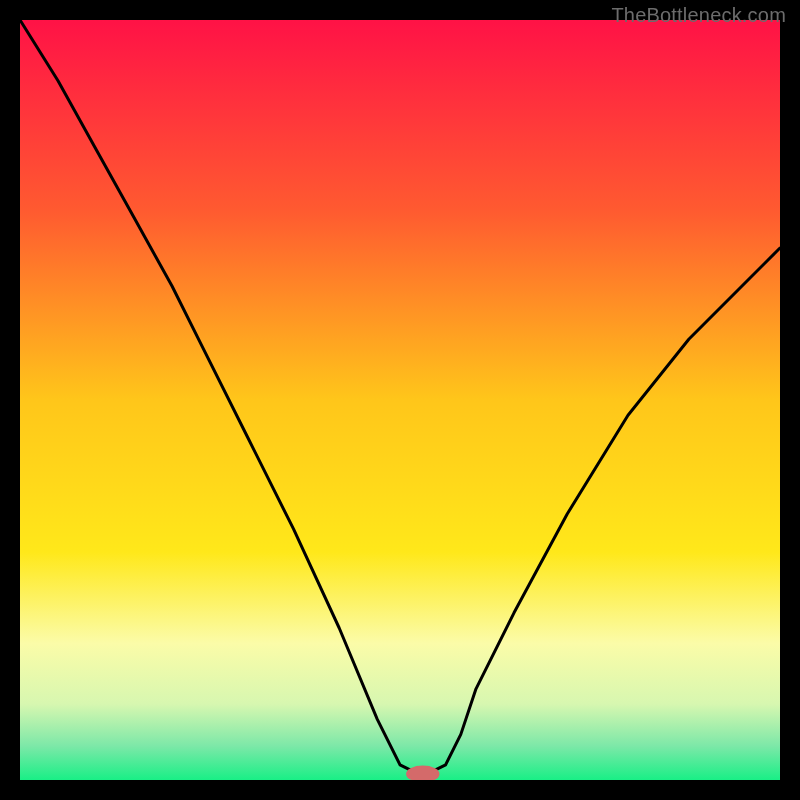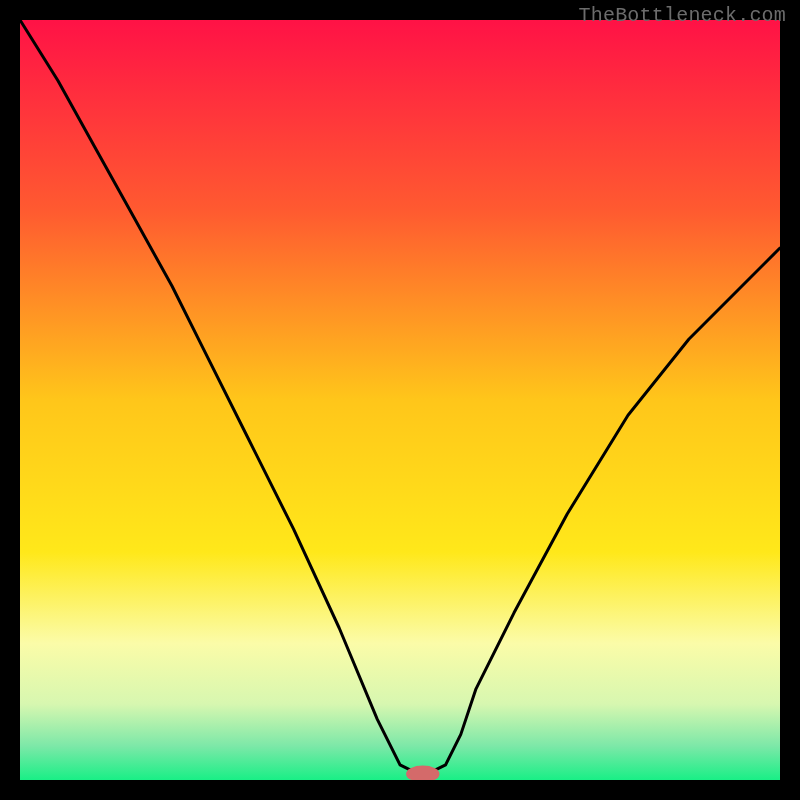--- a/index.html
+++ b/index.html
@@ -20,21 +20,20 @@
   .watermark {
     position: absolute;
     top: 4px;
     right: 14px;
     color: #6c6c6c;
     font-size: 20px;
     font-weight: 500;
     letter-spacing: 0.2px;
     z-index: 5;
     user-select: none;
-    font-family: Liberation Mono, monospace;
   }
   svg.plot {
     position: absolute;
     left: 20px;
     top: 20px;
     width: 760px;
     height: 760px;
     display: block;
   }
 </style>

